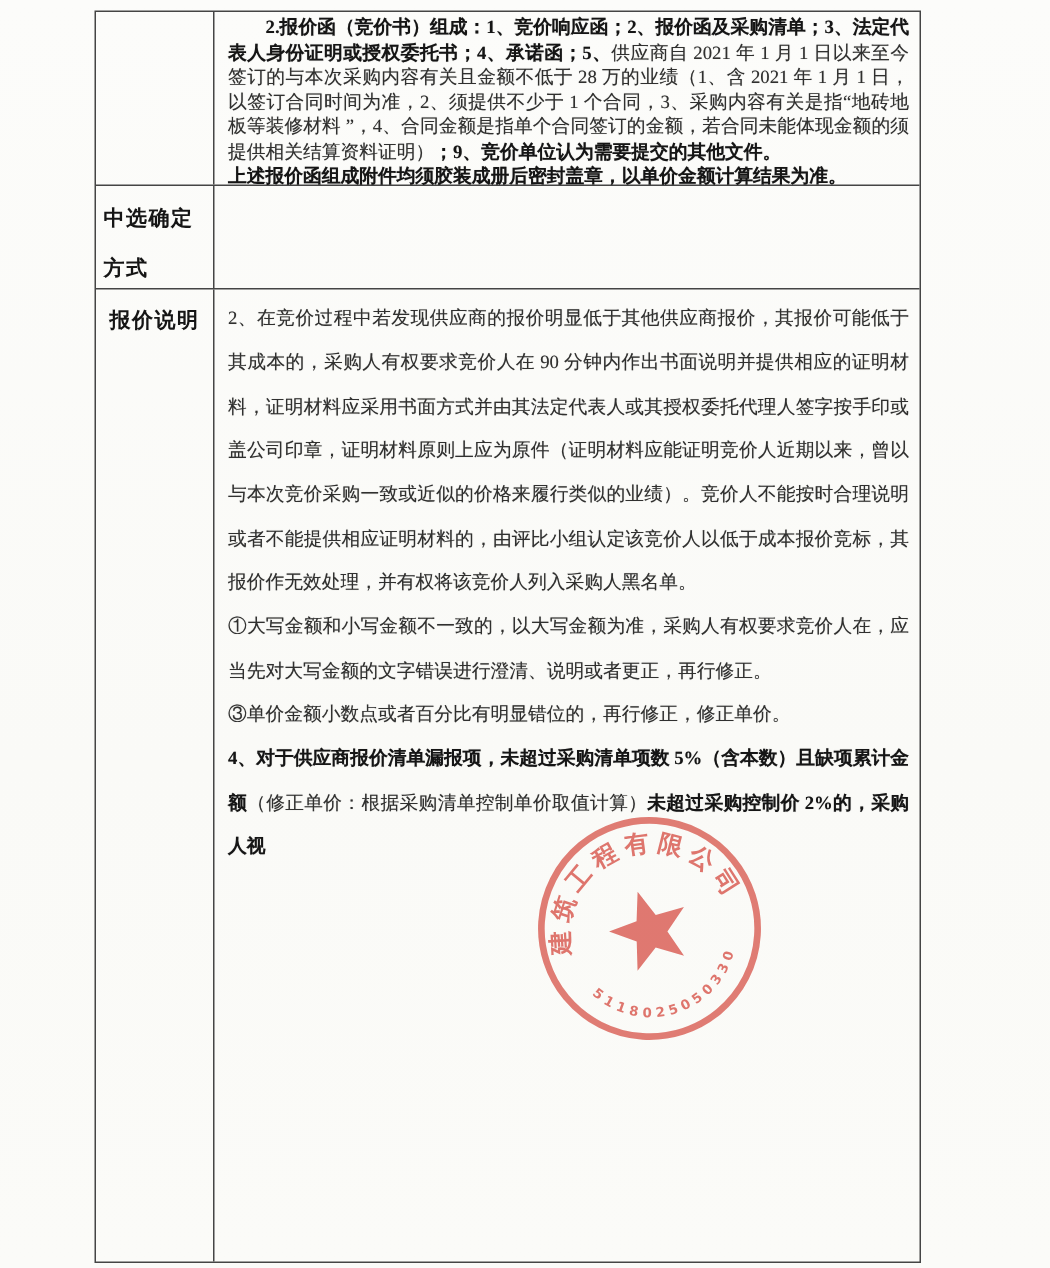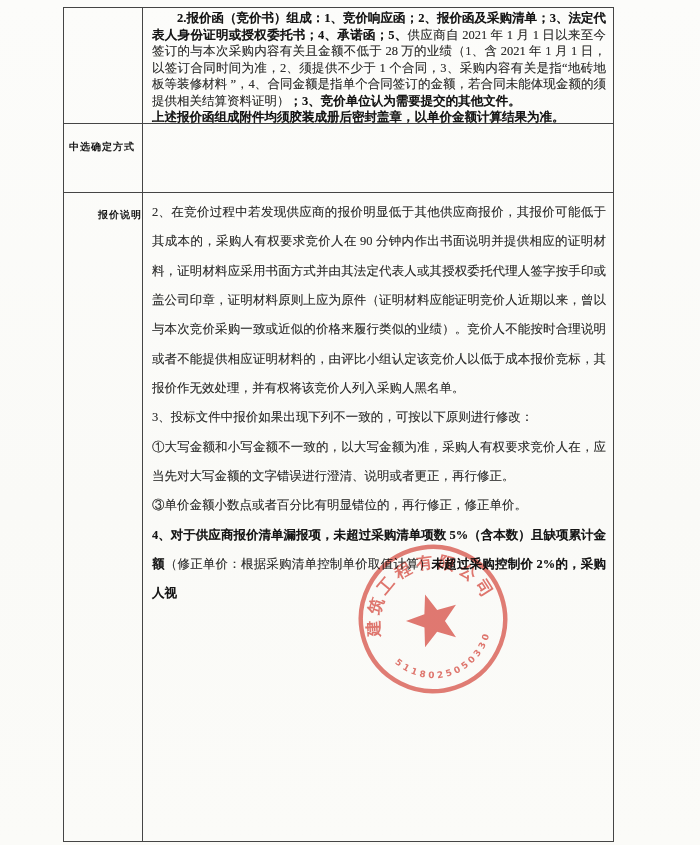--- a/index.html
+++ b/index.html
@@ -22,24 +22,24 @@
     background:transparent;
   }
   .row{display:flex;box-sizing:border-box;border-bottom:1px solid var(--border-color);}
   .row:last-child{border-bottom:none;}
   .row-0{height:116px;}
   .row-1{height:69px;}
   .row-2{height:648px;}
   .cell{box-sizing:border-box;}
   .label-cell{
     width:79px;flex:0 0 79px;border-right:1px solid var(--border-color);
-    font-weight:700;color:var(--bold-color);font-size:10px;
+    font-weight:700;color:var(--bold-color);font-size:14px;
     padding:6px 0 0 5px;line-height:33px;letter-spacing:1px;
   }
-  .row-2 .label-cell{padding:13px 0 0 0;text-align:right;line-height:18px;}
+  .row-2 .label-cell{padding:13px 0 0 0;text-align:center;line-height:18px;}
   .content-cell{
     flex:1;padding:2px 7px 0 9px;color:var(--text-color);
     font-size:12.5px;text-align:justify;
   }
   .row-0 .content-cell{line-height:16.55px;}
   .row-1 .content-cell{line-height:17px;padding-top:3px;}
   .row-2 .content-cell{line-height:29.35px;padding-top:5px;}
   .content-cell p{margin:0;text-shadow:0 0 .5px rgba(40,40,40,.45);}
   .content-cell .b{font-weight:700;color:var(--bold-color);}
   .stamp{
@@ -51,34 +51,33 @@
 </head>
 <body>
 
 <div class="page">
 
   <div class="table">
 
     <div class="row row-0">
       <div class="cell label-cell"></div>
       <div class="cell content-cell">
-          <p style="text-indent: 2em;"><span class="b">2.报价函（竞价书）组成：1、竞价响应函；2、报价函及采购清单；3、法定代表人身份证明或授权委托书；4、承诺函；5、</span><span>供应商自 2021 年 1 月 1 日以来至今签订的与本次采购内容有关且金额不低于 28 万的业绩（1、含 2021 年 1 月 1 日，以签订合同时间为准，2、须提供不少于 1 个合同，3、采购内容有关是指“地砖地板等装修材料 ”，4、合同金额是指单个合同签订的金额，若合同未能体现金额的须提供相关结算资料证明）</span><span class="b">；3、竞价单位认为需要提交的其他文件。</span></p>
+          <p style="text-indent: 2em;"><span class="b">2.报价函（竞价书）组成：1、竞价响应函；2、报价函及采购清单；3、法定代表人身份证明或授权委托书；4、承诺函；5、</span><span>供应商自 2021 年 1 月 1 日以来至今签订的与本次采购内容有关且金额不低于 28 万的业绩（1、含 2021 年 1 月 1 日，以签订合同时间为准，2、须提供不少于 1 个合同，3、采购内容有关是指“地砖地板等装修材料 ”，4、合同金额是指单个合同签订的金额，若合同未能体现金额的须提供相关结算资料证明）</span><span class="b">；9、竞价单位认为需要提交的其他文件。</span></p>
           <p><span class="b">上述报价函组成附件均须胶装成册后密封盖章，以单价金额计算结果为准。</span></p>
         </div>
     </div>
 
     <div class="row row-1">
       <div class="cell label-cell">中选确定方式</div>
     </div>
 
     <div class="row row-2">
       <div class="cell label-cell">报价说明</div>
       <div class="cell content-cell">
           <p><span>2、在竞价过程中若发现供应商的报价明显低于其他供应商报价，其报价可能低于其成本的，采购人有权要求竞价人在 90 分钟内作出书面说明并提供相应的证明材料，证明材料应采用书面方式并由其法定代表人或其授权委托代理人签字按手印或盖公司印章，证明材料原则上应为原件（证明材料应能证明竞价人近期以来，曾以与本次竞价采购一致或近似的价格来履行类似的业绩）。竞价人不能按时合理说明或者不能提供相应证明材料的，由评比小组认定该竞价人以低于成本报价竞标，其报价作无效处理，并有权将该竞价人列入采购人黑名单。</span></p>
-          <p><span>3、投标文件中报价如果出现下列不一致的，可按以下原则进行修改：</span></p>
           <p><span>①大写金额和小写金额不一致的，以大写金额为准，采购人有权要求竞价人在，应当先对大写金额的文字错误进行澄清、说明或者更正，再行修正。</span></p>
           <p><span>③单价金额小数点或者百分比有明显错位的，再行修正，修正单价。</span></p>
           <p><span class="b">4、对于供应商报价清单漏报项，未超过采购清单项数 5%（含本数）且缺项累计金额</span><span>（修正单价：根据采购清单控制单价取值计算）</span><span class="b">未超过采购控制价 2%的，采购人视</span></p>
         </div>
     </div>
 
   </div>
 
   <svg class="stamp" viewBox="0 0 160 160">
     <defs>

